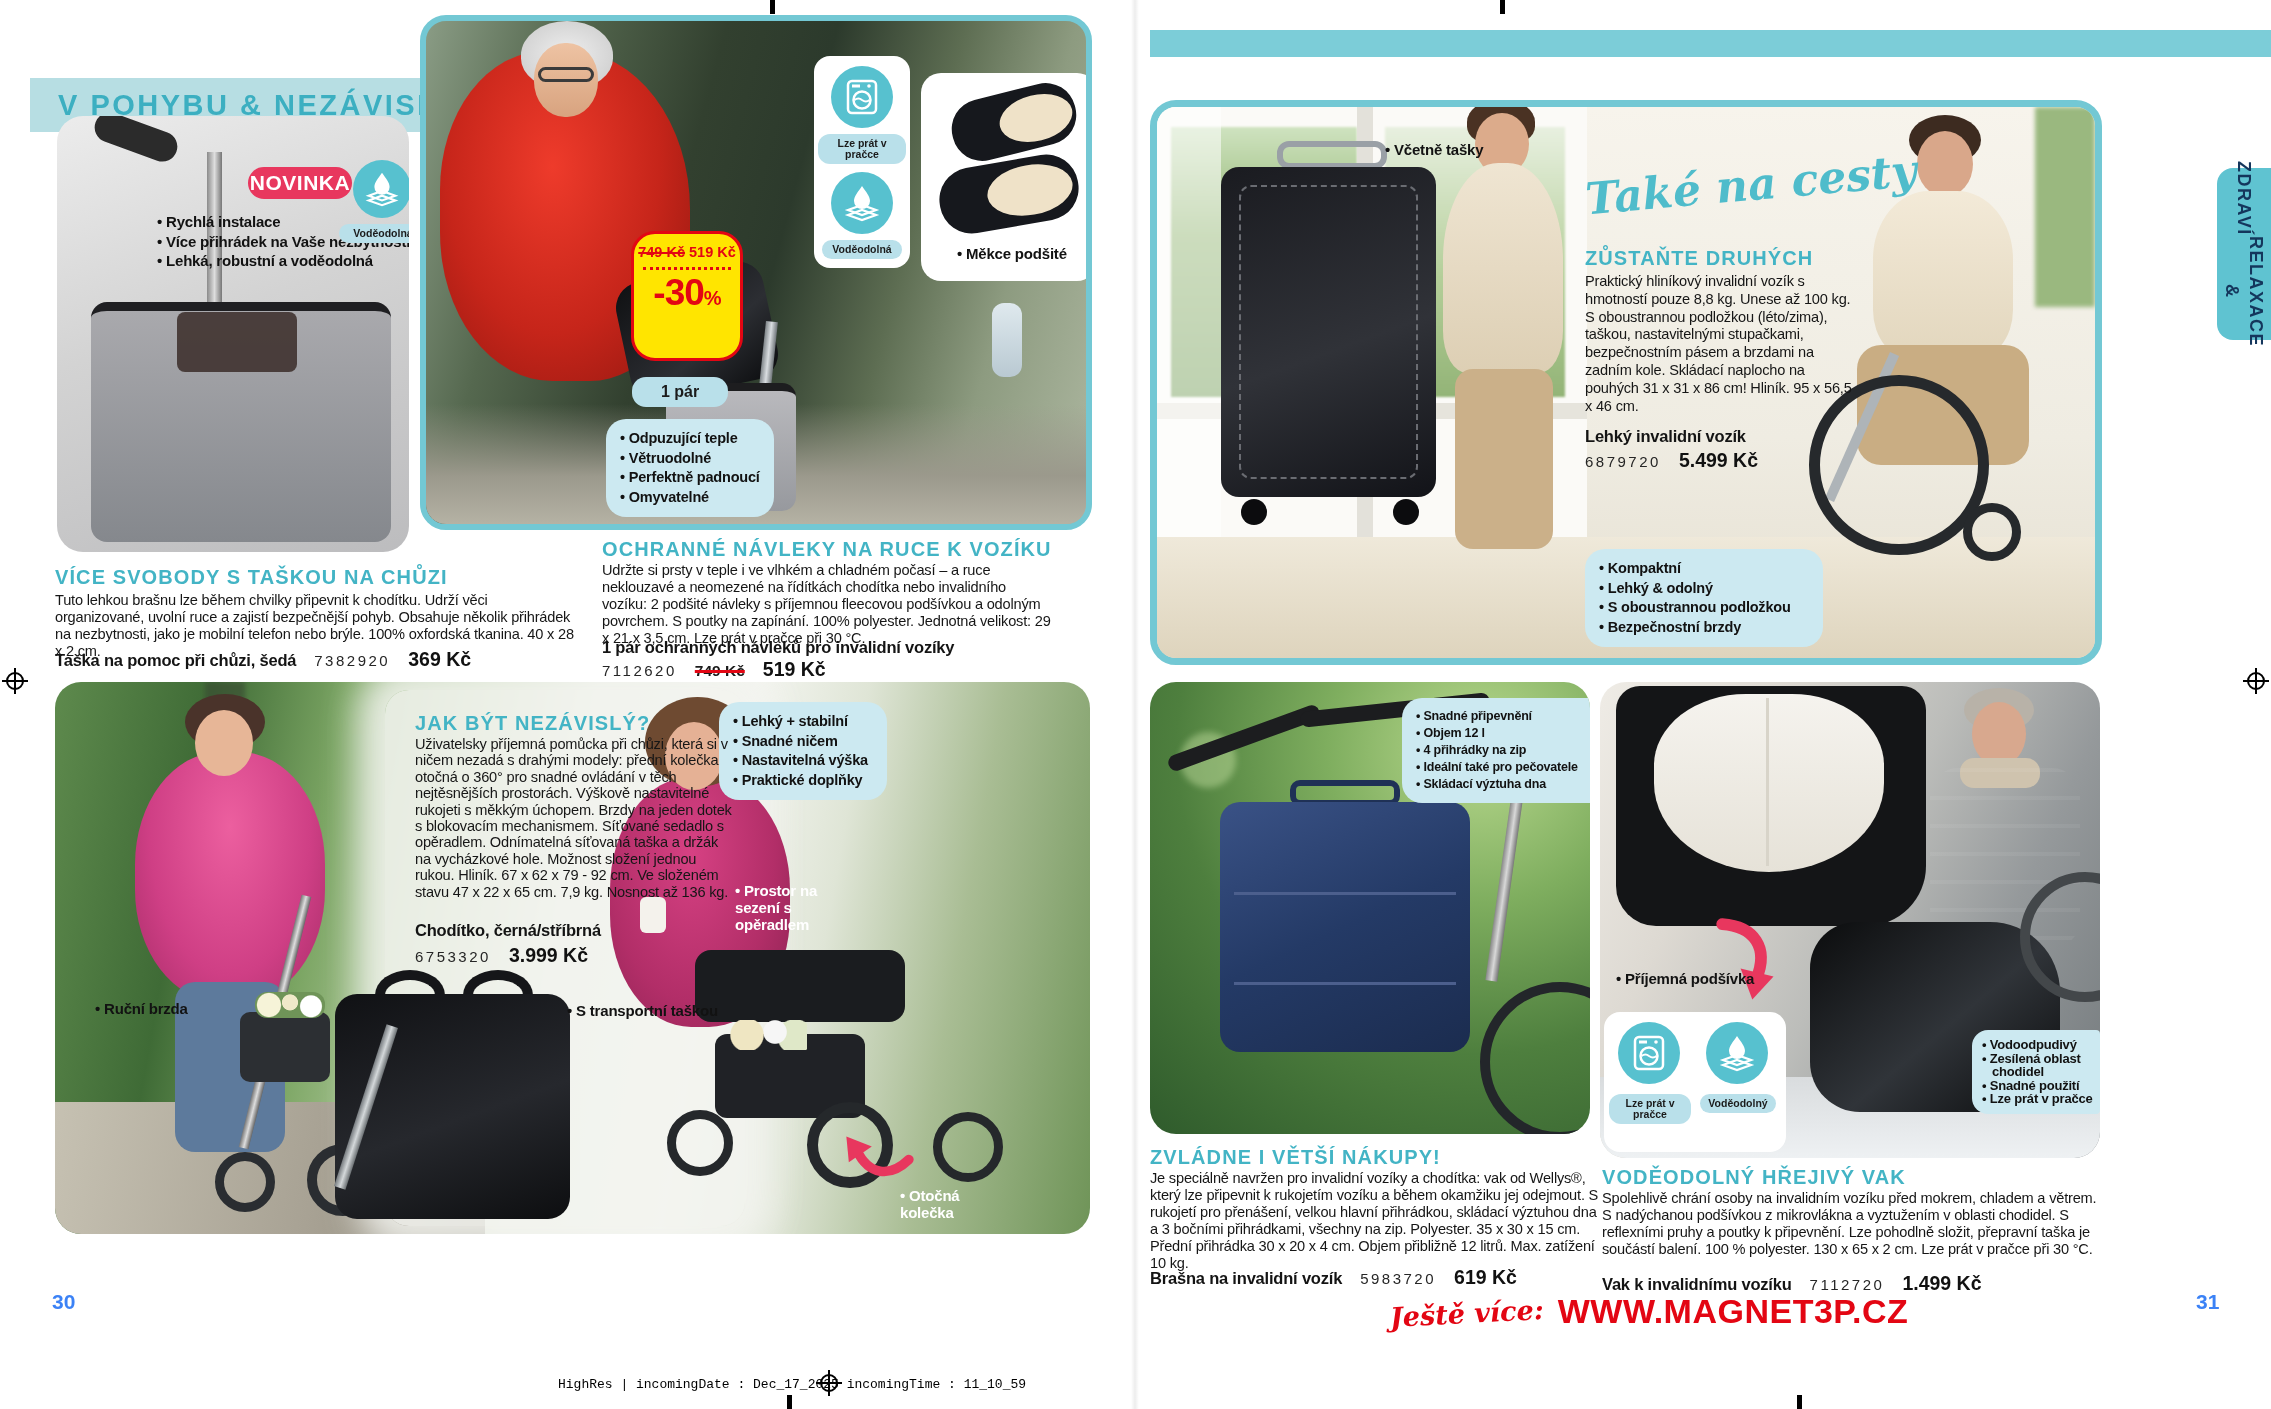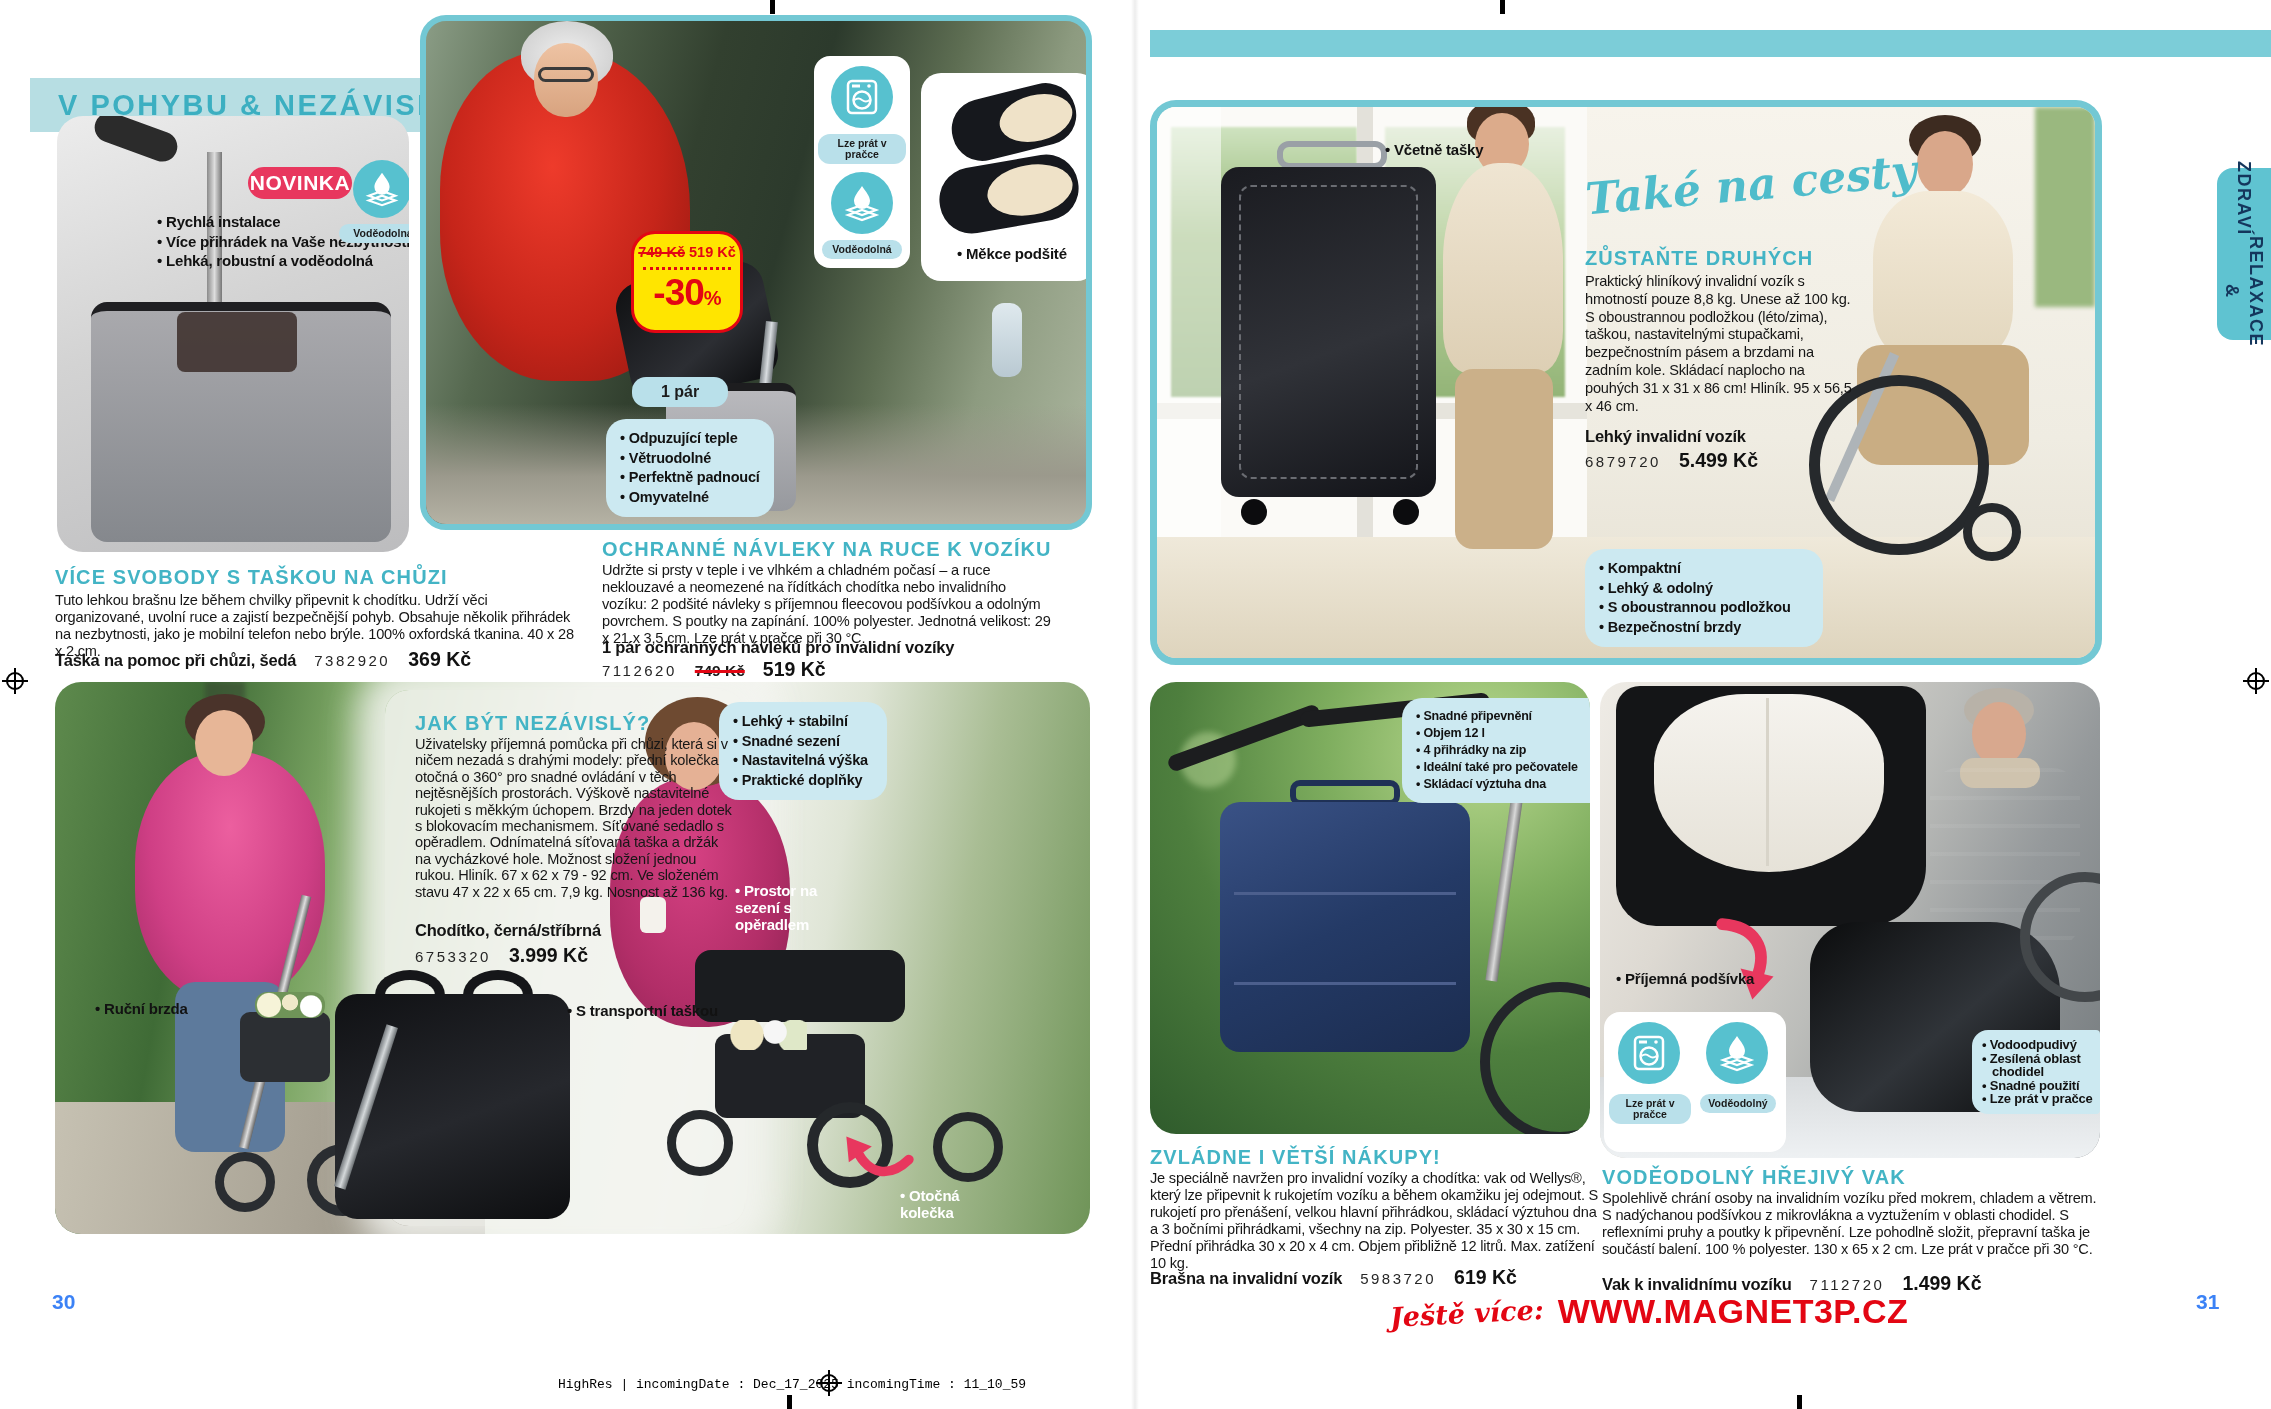--- a/index.html
+++ b/index.html
@@ -153,21 +153,21 @@
     </div>
 
     <div class="abs" style="left:495px;top:52px;width:176px;height:208px;background:#fff;border-radius:20px">
       <div class="abs" style="left:30px;top:18px;width:126px;height:62px;background:#16181d;border-radius:30px;transform:rotate(-14deg)"></div>
       <div class="abs" style="left:78px;top:22px;width:74px;height:46px;background:#efe2c8;border-radius:50%;transform:rotate(-14deg)"></div>
       <div class="abs" style="left:18px;top:88px;width:140px;height:66px;background:#16181d;border-radius:32px;transform:rotate(-10deg)"></div>
       <div class="abs" style="left:66px;top:92px;width:86px;height:50px;background:#efe2c8;border-radius:50%;transform:rotate(-10deg)"></div>
       <div class="abs photo-label" style="left:36px;top:172px">Měkce podšité</div>
     </div>
 
-    <div class="abs price-badge" style="left:205px;top:210px;width:112px;height:102px">
+    <div class="abs price-badge" style="left:205px;top:210px;width:112px;height:130px">
       <div class="row1">
         <span class="old">749 Kč</span><span>519 Kč</span>
       </div>
       <div class="dots"></div>
       <div class="disc"><span>-30</span><span class="pct">%</span></div>
     </div>
     <div class="abs pill" style="left:206px;top:356px;width:96px;height:30px;font-size:16px;line-height:22px;border-radius:14px">
       <span>1 pár</span>
     </div>
     <div class="abs bubble" style="left:180px;top:398px;width:168px">
@@ -216,21 +216,21 @@
     <div class="abs" style="left:640px;top:268px;width:210px;height:72px;background:#1a1c1f;border-radius:16px"></div>
     <div class="abs" style="left:660px;top:352px;width:150px;height:84px;background:#202226;border-radius:12px"></div>
     <div class="abs" style="left:672px;top:338px;width:80px;height:30px;background:radial-gradient(circle at 25% 50%,#efe6c2 26%,transparent 28%),radial-gradient(circle at 60% 40%,#f6f6f6 22%,transparent 24%),radial-gradient(circle at 85% 55%,#dfe8c8 24%,transparent 26%),transparent"></div>
     <div class="abs" style="left:612px;top:428px;width:66px;height:66px;border:9px solid #25282b;border-radius:50%"></div>
     <div class="abs" style="left:752px;top:420px;width:86px;height:86px;border:11px solid #25282b;border-radius:50%"></div>
     <div class="abs" style="left:878px;top:430px;width:70px;height:70px;border:9px solid #25282b;border-radius:50%"></div>
 
     <div class="abs bubble" style="left:664px;top:20px;width:168px">
       <ul class="photo-bullets">
           <li>Lehký + stabilní</li>
-          <li>Snadné sezení</li>
+          <li>Snadné ničem</li>
           <li>Nastavitelná výška</li>
           <li>Praktické doplňky</li>
         </ul>
     </div>
     <div class="abs photo-label" style="left:40px;top:318px">Ruční brzda</div>
     <div class="abs photo-label" style="left:512px;top:320px">S transportní taškou</div>
     <div class="abs photo-label white" style="left:680px;top:200px;width:105px">Prostor na sezení s opěradlem</div>
     <div class="abs photo-label white" style="left:845px;top:505px;width:90px">Otočná kolečka</div>
     <svg class="abs" style="left:788px;top:438px;transform:rotate(150deg)" width="64" height="64" viewBox="0 0 60 60">
       <path d="M6 8 C30 2 46 14 44 40" fill="none" stroke="#e8375e" stroke-width="9" stroke-linecap="round"></path>

